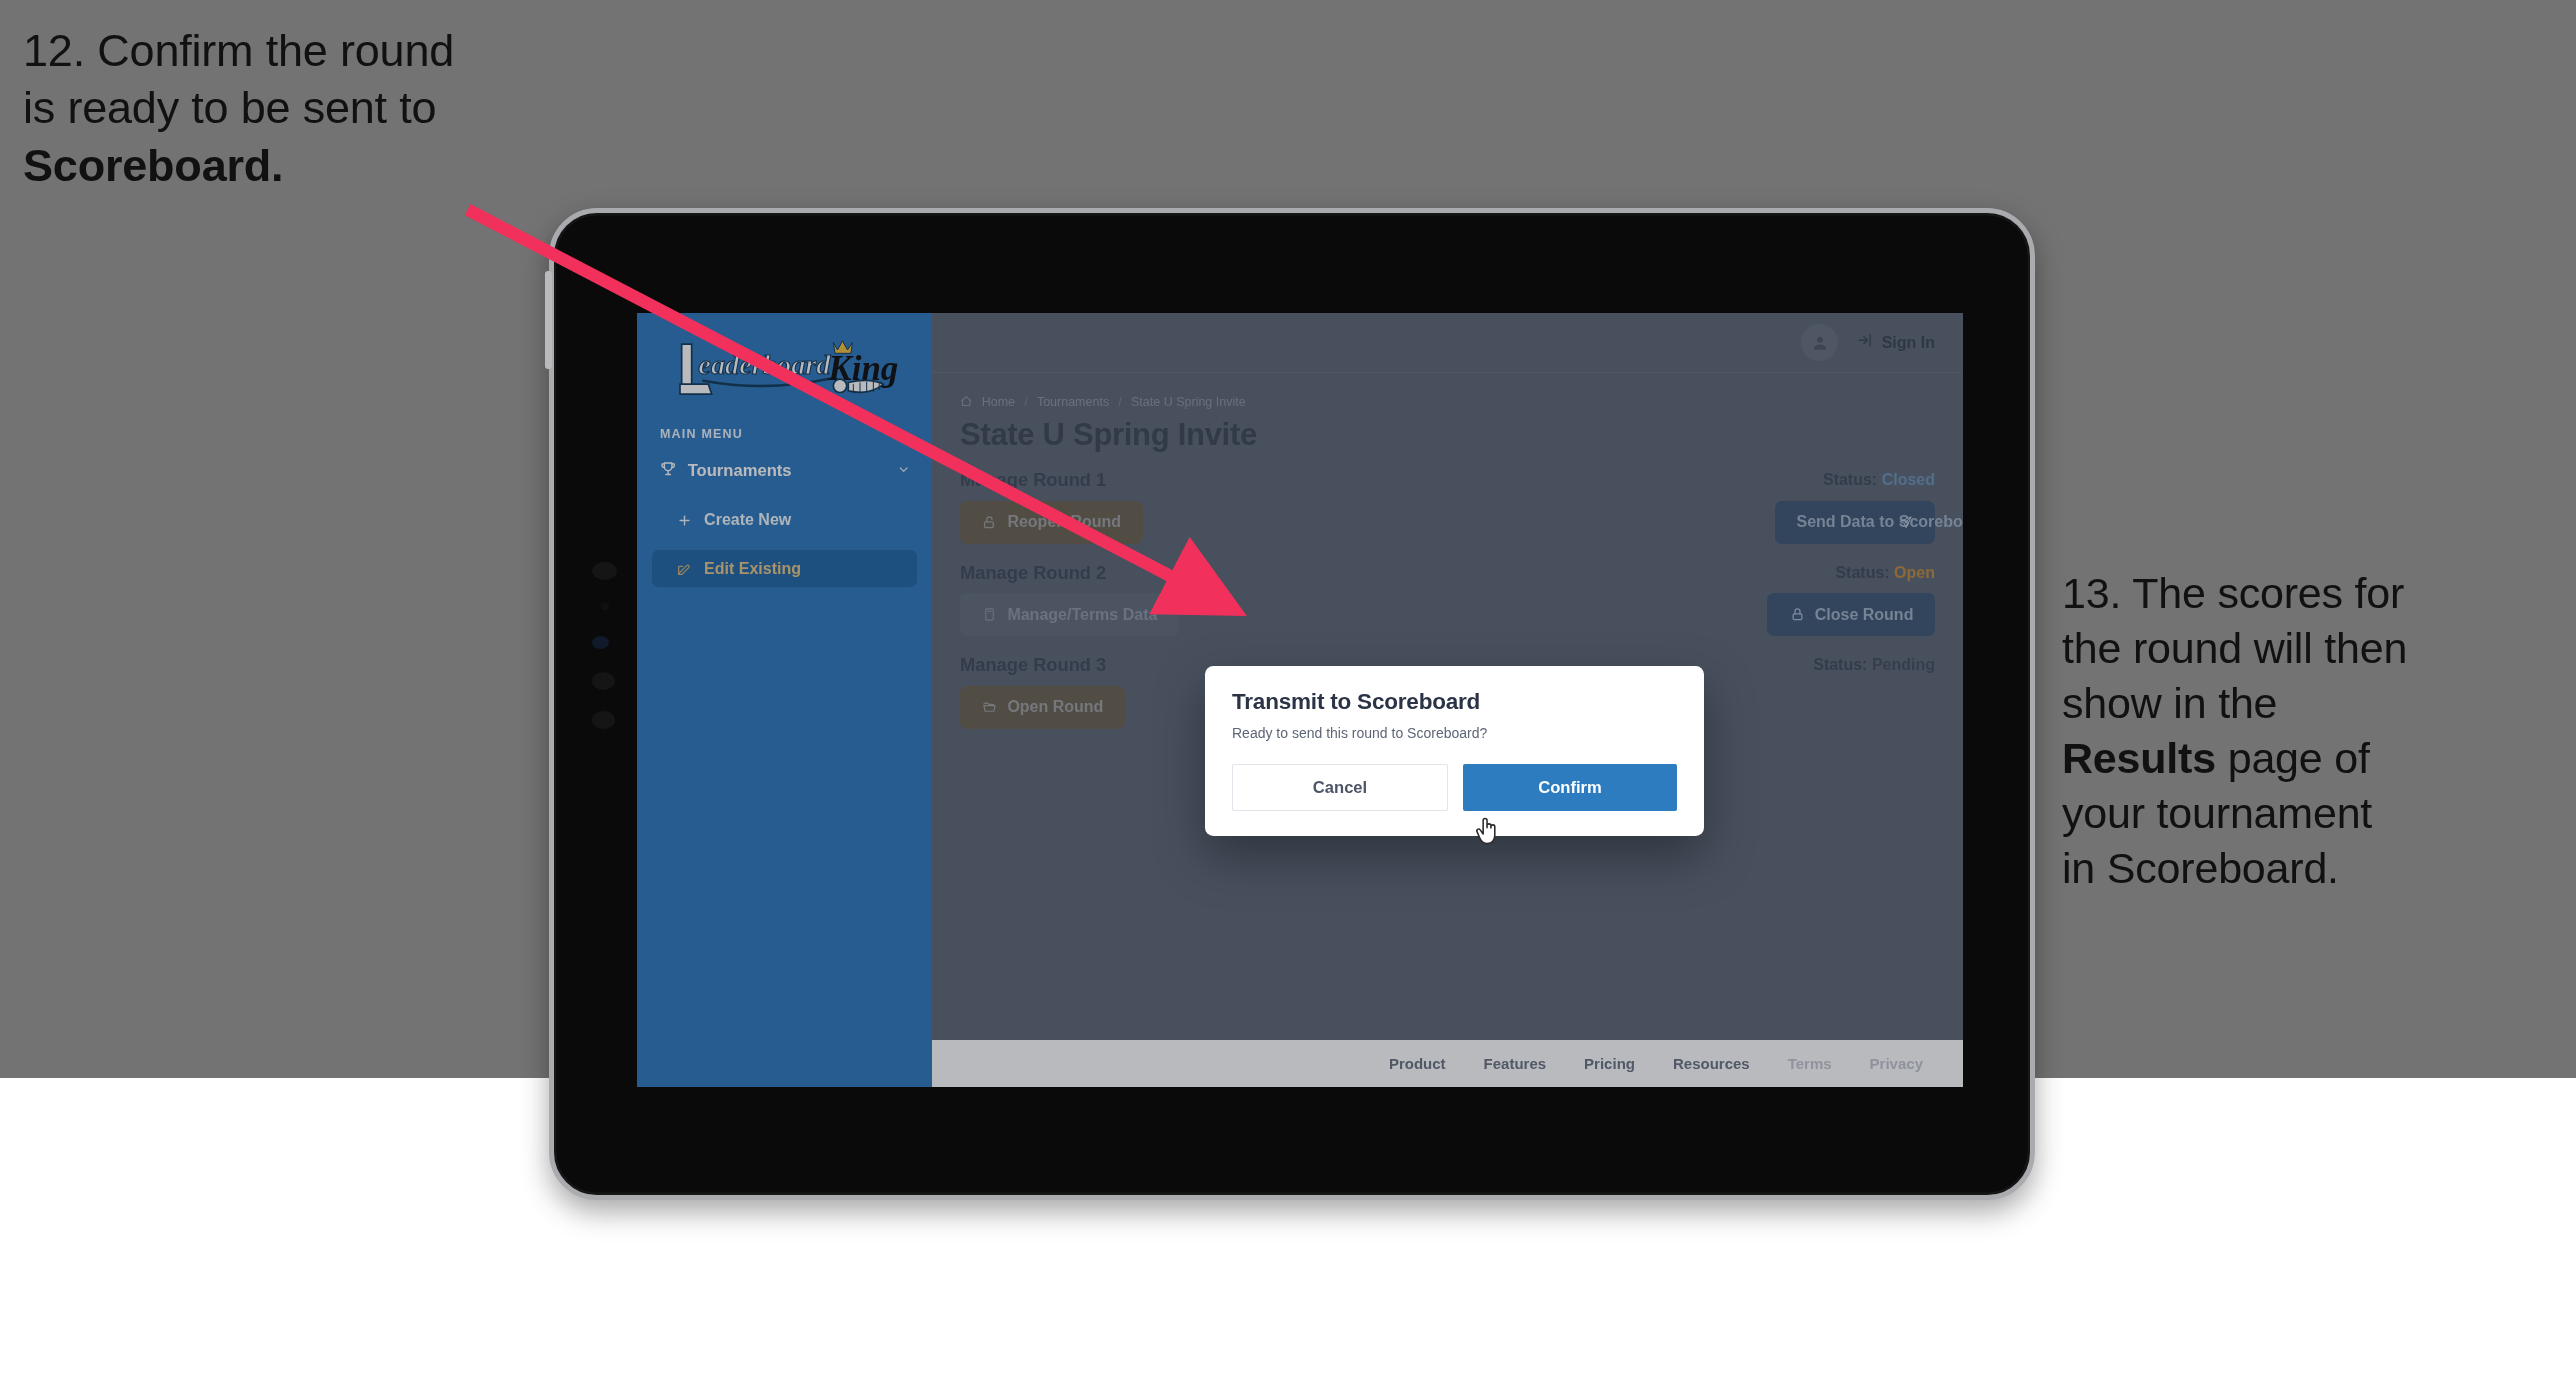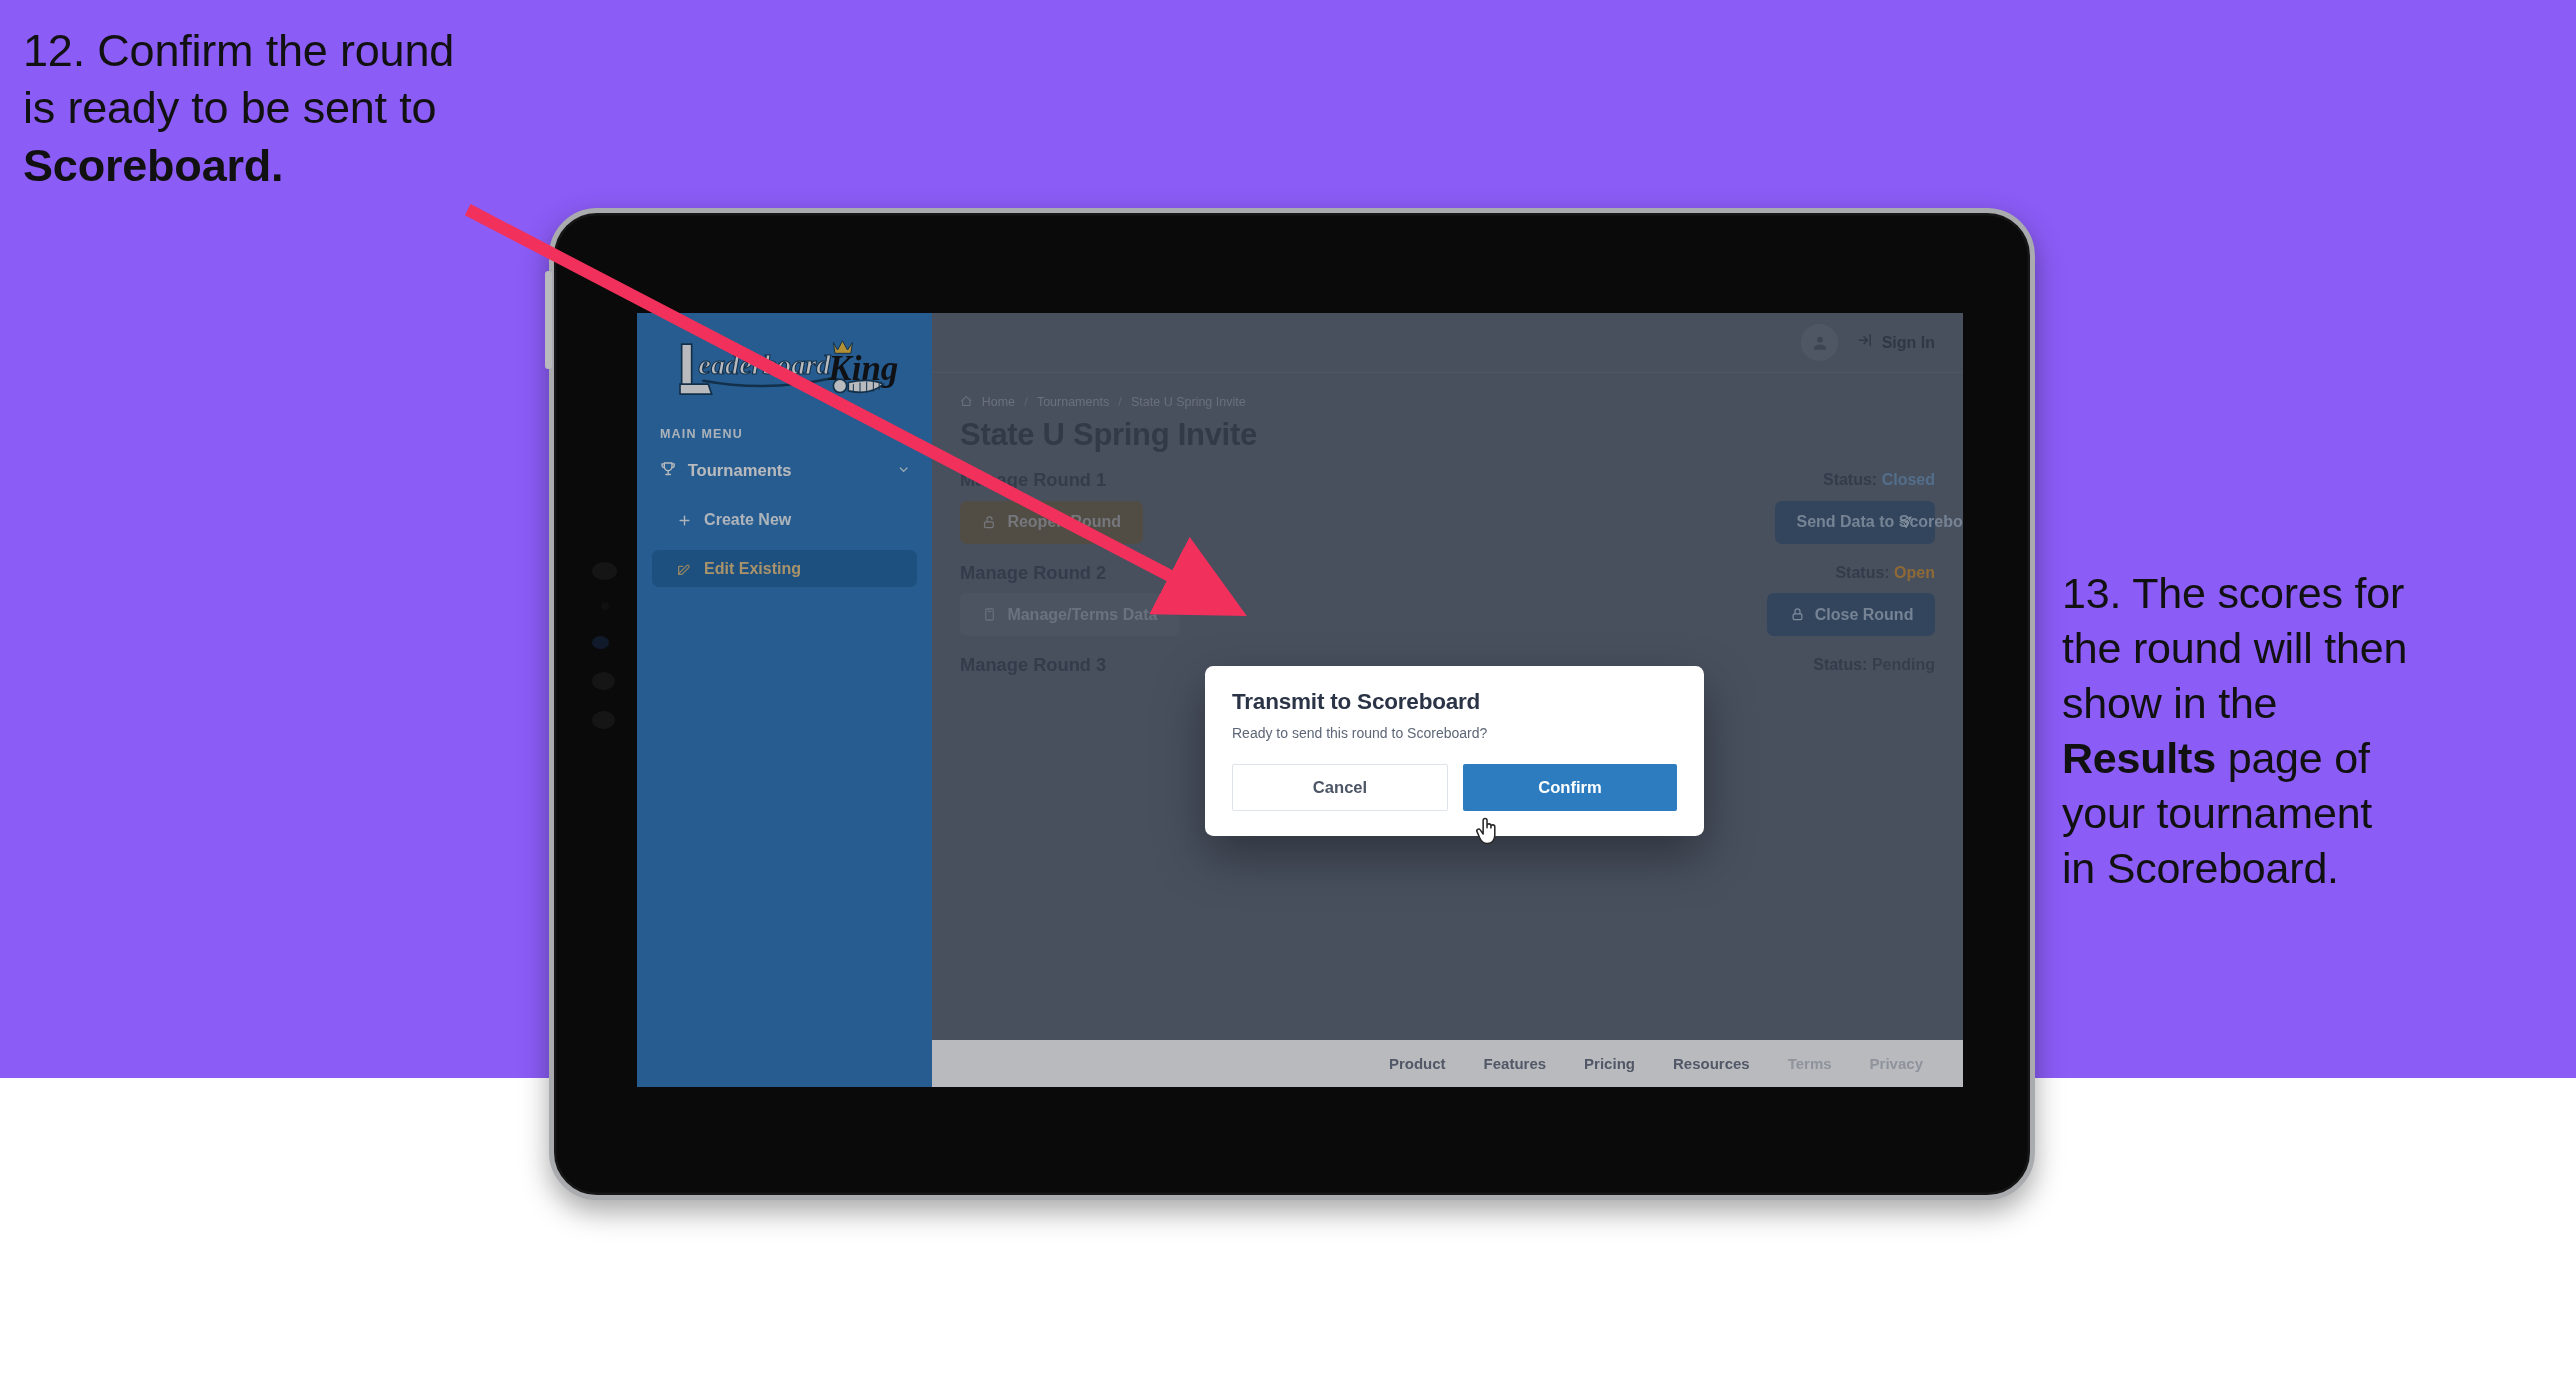--- a/index.html
+++ b/index.html
@@ -2,21 +2,21 @@
 <html style="font-size:13.3px"><head>
 <meta charset="utf-8">
 <style>
   * { box-sizing: border-box; margin: 0; padding: 0; }
   html, body {
     width: 2576px; height: 1386px;
     background: #ffffff;
     font-family: "Liberation Sans", sans-serif;
     overflow: hidden;
   }
-  #stage { position: relative; width: 2576px; height: 1078px; background: #8b5cf6; }
+  #stage { position: relative; width: 2576px; height: 1078px; background: #737373; }
 
   
   .callout {
     position: absolute;
     color: #111111;
     line-height: 1.28;
     letter-spacing: -0.2px;
   }
   #callout-left  { left: 23px; top: 21.6px; width: 632px; font-size: 45px; }
   #callout-right { left: 2062px; top: 566px; width: 516px; font-size: 43px; }
@@ -396,20 +396,32 @@
           </div>
 
           <div class="round-block">
             <div class="round-head">
               <div class="round-title">Manage Round 3</div>
               <div class="round-status">
                 <span>Status:</span>
                 <span class="val st-pending">Pending</span>
               </div>
             </div>
+            <div class="round-actions">
+              <div class="btn btn-muted">
+                <span class="ico">
+                  <svg width="15" height="15" viewBox="0 0 24 24" fill="none" stroke="#9ea0a3" stroke-width="1.9" stroke-linejoin="round">
+                      <path d="M3 7a2 2 0 0 1 2-2h4l2 2h6a2 2 0 0 1 2 2v1"></path>
+                      <path d="M3 9h18l-2 9H5z"></path>
+                    </svg>
+                </span>
+                <span>Open Round</span>
+              </div>
+              <div></div>
+            </div>
           </div>
 
         </div>
 
         <div id="footer">
           <a href="#">Product</a>
           <a href="#">Features</a>
           <a href="#">Pricing</a>
           <a href="#">Resources</a>
           <a href="#" class="dim">Terms</a>

